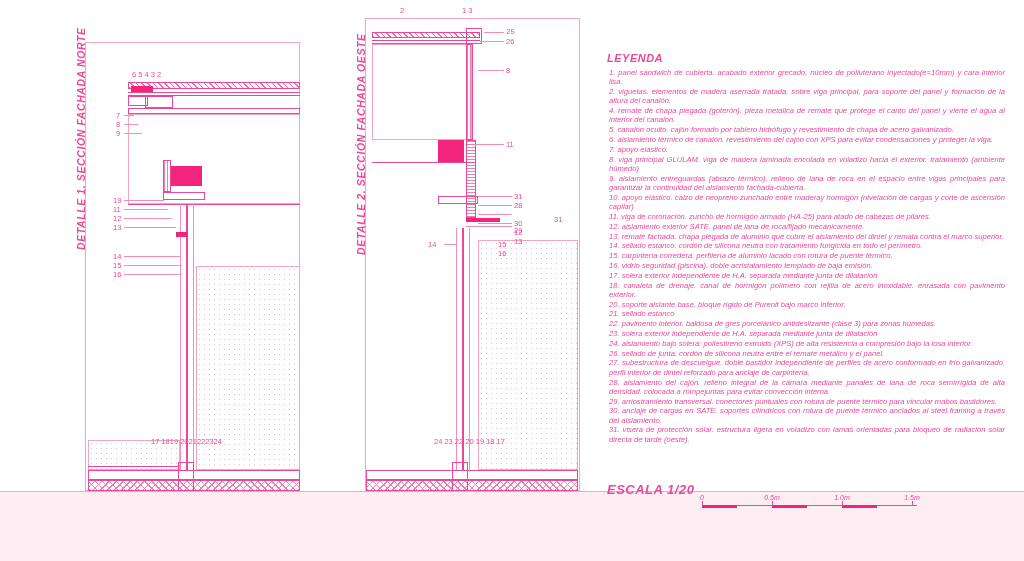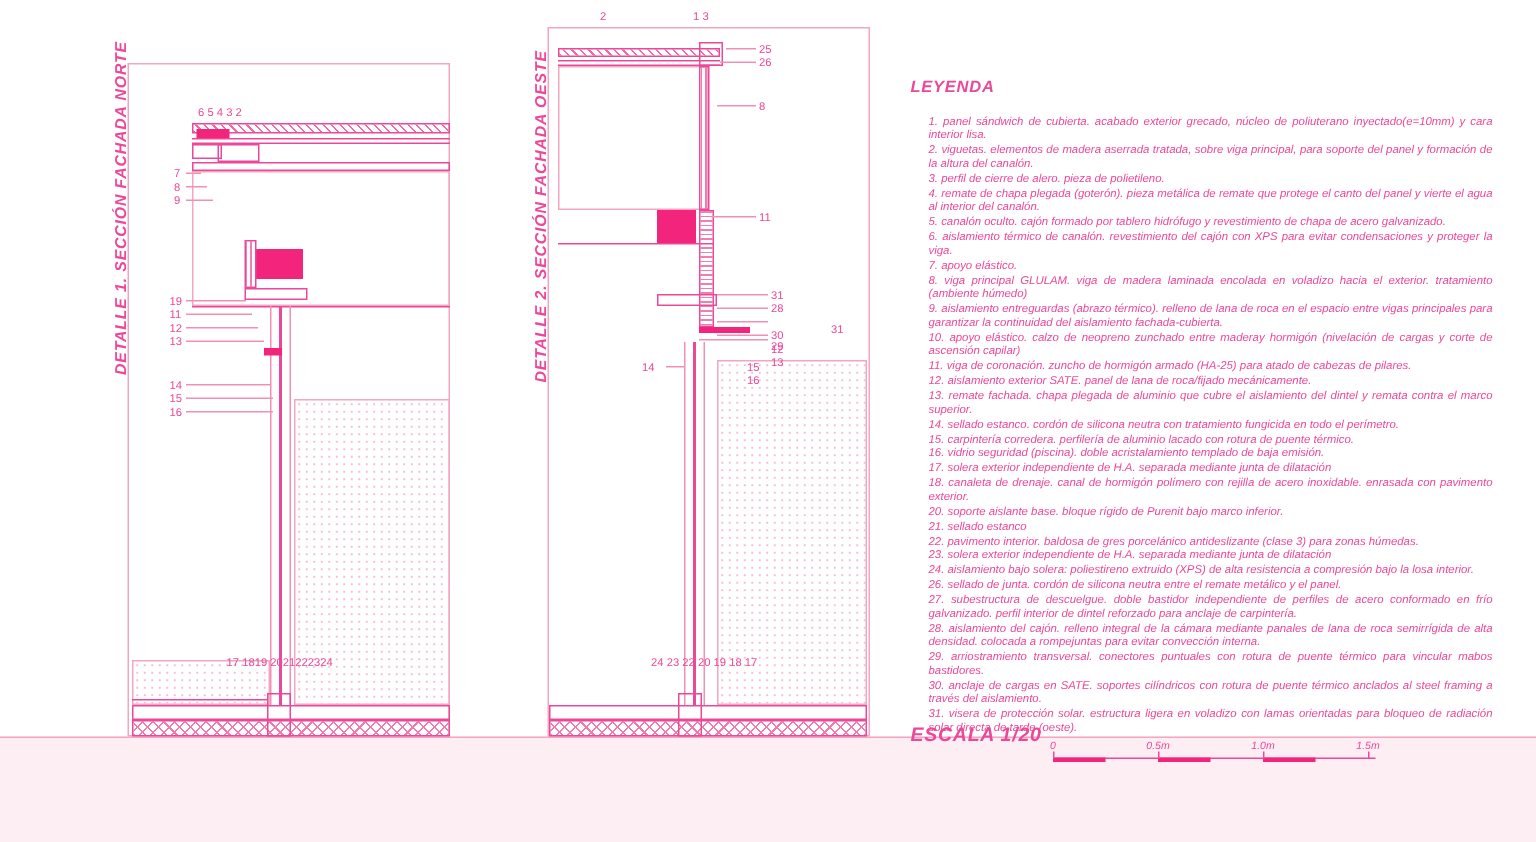--- a/index.html
+++ b/index.html
@@ -119,21 +119,21 @@
   }
   #legend .legend-title {
     font-weight: bold;
     font-style: italic;
     font-size: 11px;
     letter-spacing: 0.5px;
     margin-bottom: 4px;
     color: #ec4899;
   }
   #legend ol {
-    margin: 12px;
+    margin: 2px;
     padding: 0;
     list-style: none;
   }
   #legend li {
     font-size: 7.6px;
     line-height: 9.3px;
     font-style: italic;
     color: #ec4899;
     margin-bottom: 0.5px;
     text-align: justify;
@@ -288,21 +288,21 @@
     <div class="ln vl thin" style="left:456px; top:228px; height:242px;"></div>
 
     <div class="dots" style="left:478px; top:240px; width:100px; height:230px;"></div>
 
     <div class="box" style="left:366px; top:470px; width:212px; height:10px;"></div>
     <div class="hatch-x" style="left:366px; top:480px; width:212px; height:11px;"></div>
     <div class="box" style="left:452px; top:462px; width:16px; height:29px;"></div>
 
     <div class="num" style="left:400px; top:6px;">2</div>
     <div class="num" style="left:462px; top:6px;">1  3</div>
-    <div class="num" style="left:506px; top:28px;">25</div>
+    <div class="num" style="left:506px; top:28px;font-family:Liberation Mono, monospace;">25</div>
     <div class="num" style="left:506px; top:37px;">26</div>
     <div class="num" style="left:506px; top:66px;">8</div>
     <div class="num" style="left:506px; top:140px;">11</div>
     <div class="num" style="left:514px; top:192px;">31</div>
     <div class="num" style="left:514px; top:201px;">28</div>
     <div class="num" style="left:514px; top:226px;">29</div>
     <div class="num" style="left:514px; top:219px;">30</div>
     <div class="num" style="left:514px; top:228px;">12</div>
     <div class="num" style="left:514px; top:237px;">13</div>
     <div class="num" style="left:554px; top:215px;">31</div>
@@ -320,21 +320,20 @@
     <div class="ln hl thin" style="left:478px; top:214px; width:34px;"></div>
     <div class="ln hl thin" style="left:478px; top:223px; width:34px;"></div>
     <div class="ln hl thin" style="left:444px; top:244px; width:12px;"></div>
   </div>
 
   <div id="legend">
     <div class="legend-title">LEYENDA</div>
     <ol>
       <li>1. panel sándwich de cubierta. acabado exterior grecado, núcleo de poliuterano inyectado(e=10mm) y cara interior lisa.</li>
       <li>2. viguetas. elementos de madera aserrada tratada, sobre viga principal, para soporte del panel y formación de la altura del canalón.</li>
-      <li>3. perfil de cierre de alero. pieza de polietileno.</li>
       <li>4. remate de chapa plegada (goterón). pieza metálica de remate que protege el canto del panel y vierte el agua al interior del canalón.</li>
       <li>5. canalón oculto. cajón formado por tablero hidrófugo y revestimiento de chapa de acero galvanizado.</li>
       <li>6. aislamiento térmico de canalón. revestimiento del cajón con XPS para evitar condensaciones y proteger la viga.</li>
       <li>7. apoyo elástico.</li>
       <li>8. viga principal GLULAM. viga de madera laminada encolada en voladizo hacia el exterior. tratamiento (ambiente húmedo)</li>
       <li>9. aislamiento entreguardas (abrazo térmico). relleno de lana de roca en el espacio entre vigas principales para garantizar la continuidad del aislamiento fachada-cubierta.</li>
       <li>10. apoyo elástico. calzo de neopreno zunchado entre maderay hormigón (nivelación de cargas y corte de ascensión capilar)</li>
       <li>11. viga de coronación. zuncho de hormigón armado (HA-25) para atado de cabezas de pilares.</li>
       <li>12. aislamiento exterior SATE. panel de lana de roca/fijado mecánicamente.</li>
       <li>13. remate fachada. chapa plegada de aluminio que cubre el aislamiento del dintel y remata contra el marco superior.</li>

